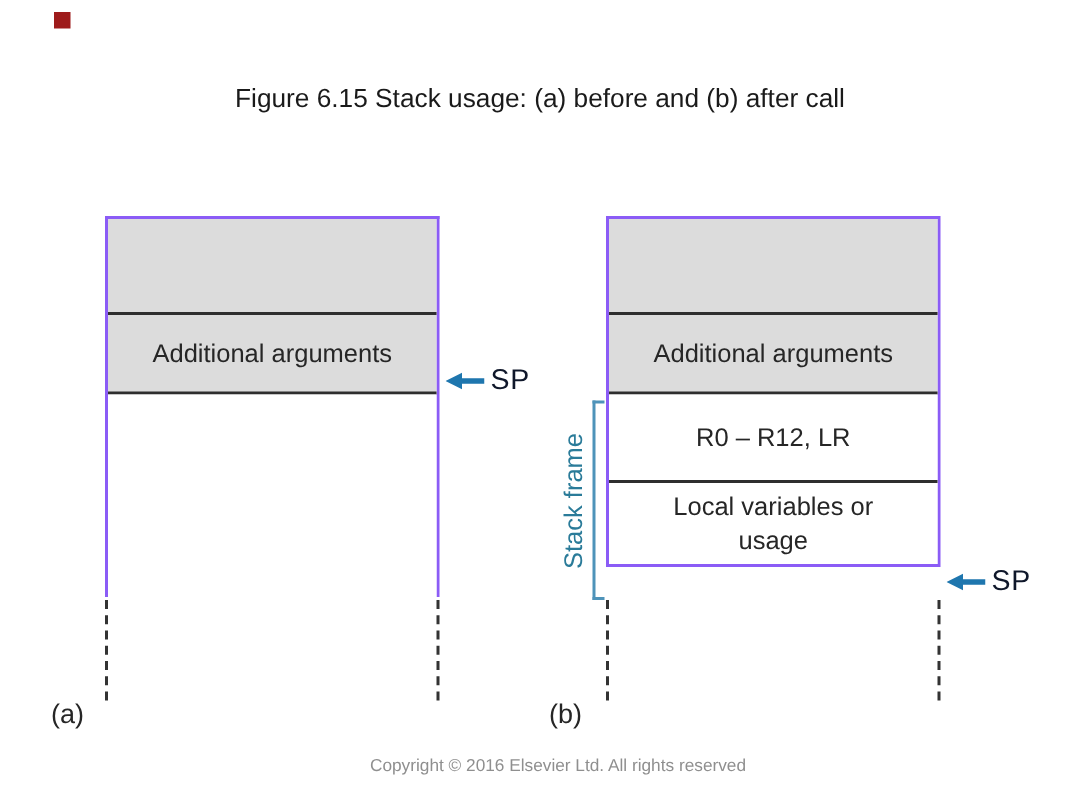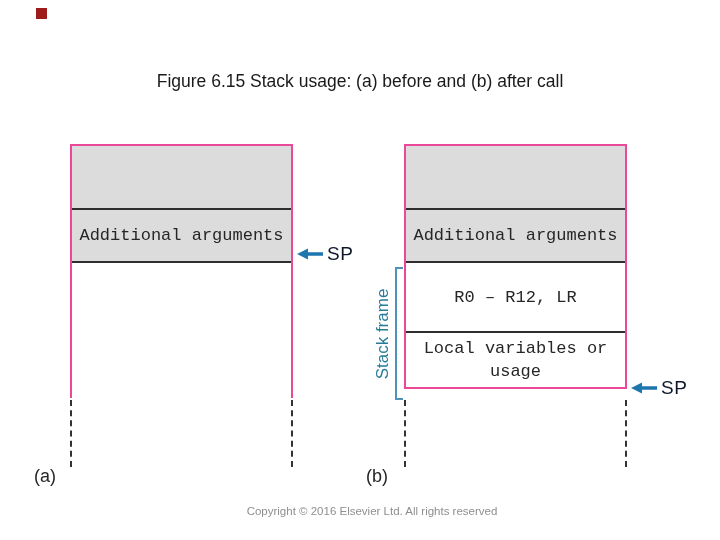--- a/index.html
+++ b/index.html
@@ -12,33 +12,32 @@
     overflow: hidden;
   }
   .red-marker {
     position: absolute;
     left: 36px; top: 8px;
     width: 11px; height: 11px;
     background: #9e1b1b;
   }
   .slide-title {
     position: absolute;
-    left: 0; top: 71px; width: 720px;
+    left: 0; top: 55px; width: 720px;
     text-align: center;
     font-size: 17.5px;
     color: #1a1a1a;
   }
   
   .stack-box {
     position: absolute;
     top: 144px;
     width: 223px;
     box-sizing: border-box;
-    border: 2px solid #ec4899;
-    font-family: Liberation Mono, monospace;
+    border: 2px solid #8b5cf6;
   }
   .box-a { left: 70px; border-bottom: none; }
   .box-b { left: 404px; }
   .row {
     box-sizing: border-box;
     display: flex;
     flex-direction: column;
     align-items: center;
     justify-content: center;
     font-size: 17px;
@@ -47,21 +46,21 @@
     text-align: center;
   }
   .row.gray { background: #dcdcdc; }
   .row.white { background: #ffffff; }
   .row.divider { border-bottom: 2px solid #2e2e2e; }
   .rowA1 { height: 64px; }
   .rowA2 { height: 53px; }
   .rowA3 { height: 135px; }
   .rowB1 { height: 64px; }
   .rowB2 { height: 53px; }
-  .rowB3 { height: 70px; gap: 44px; }
+  .rowB3 { height: 59px; gap: 44px; }
   .rowB4 { height: 54px; }
   
   .dashed-ext {
     position: absolute;
     top: 400px;
     width: 223px;
     height: 67px;
     box-sizing: border-box;
     border-left: 2px dashed #333333;
     border-right: 2px dashed #333333;

